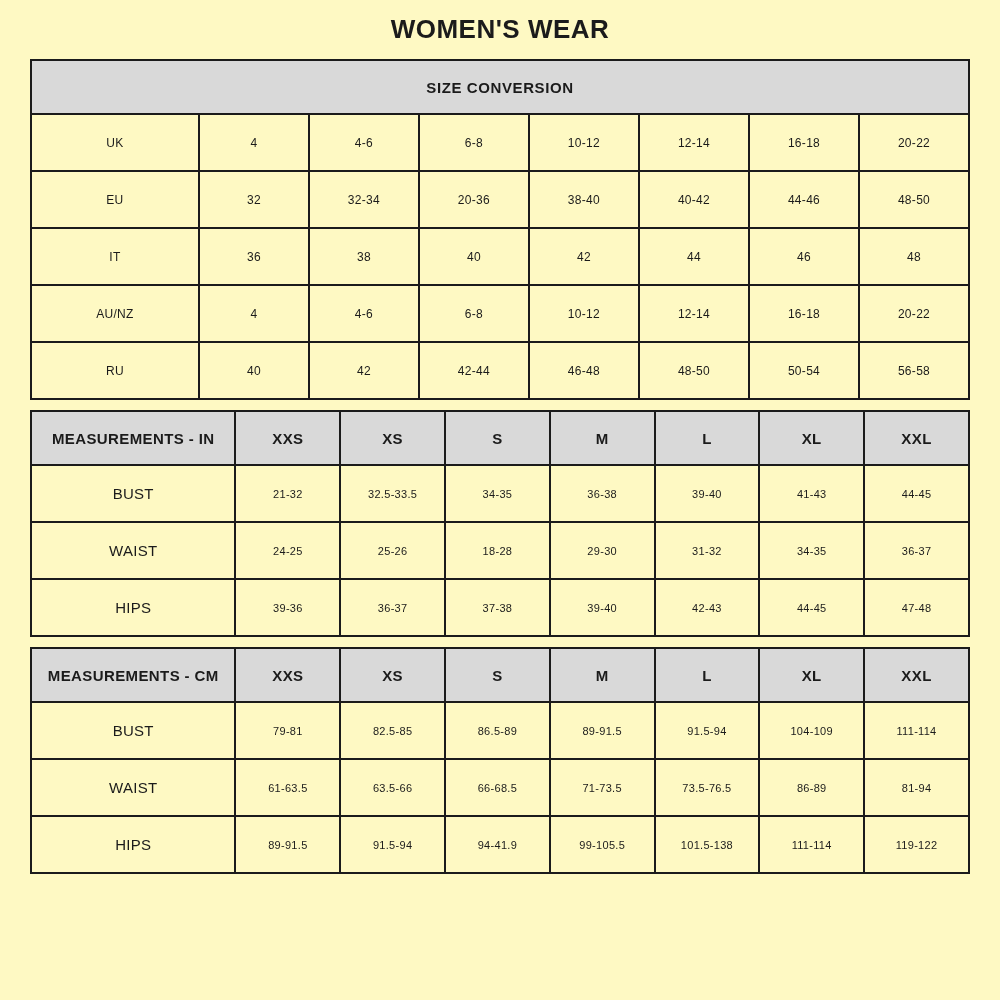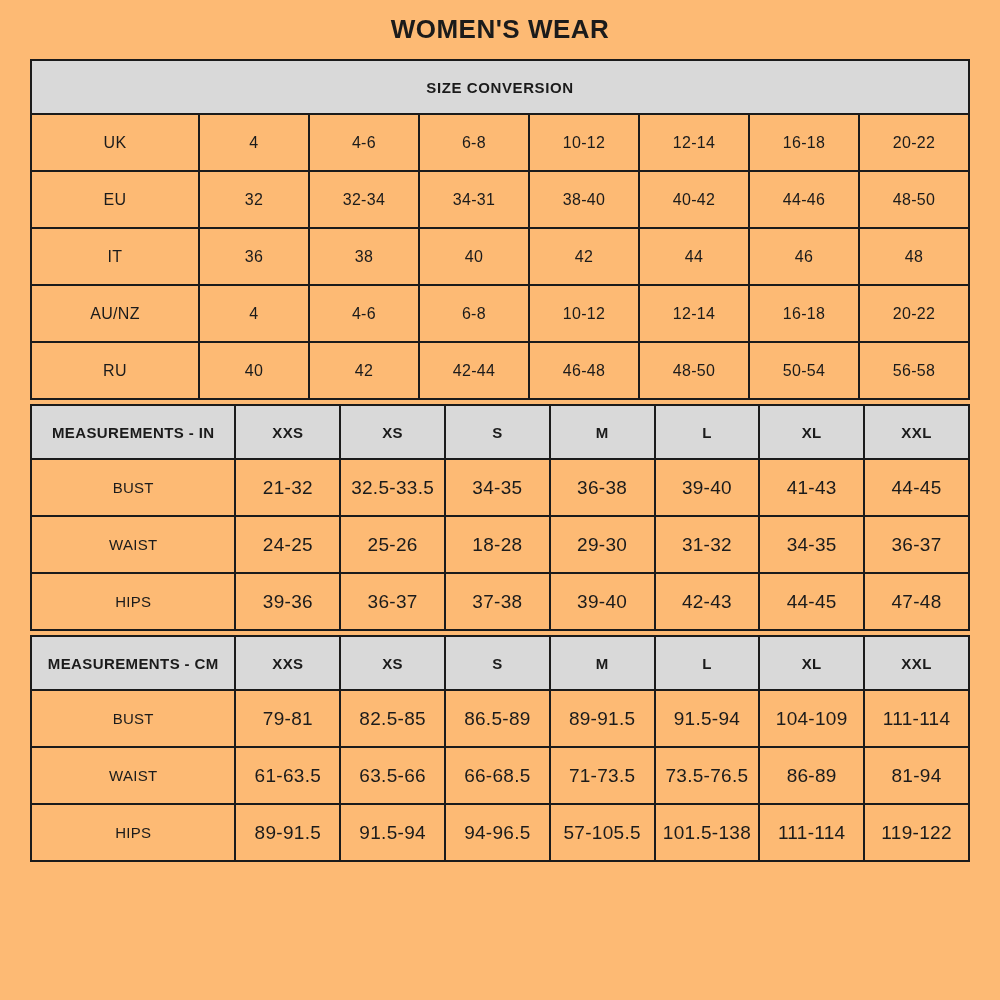--- a/index.html
+++ b/index.html
@@ -7,63 +7,63 @@
     padding: 0;
     background: #ffffff;
     color: #1b1b1b;
     font-family: "Liberation Sans", sans-serif;
   }
   .page {
     width: 1000px;
     height: 1000px;
     box-sizing: border-box;
     padding: 10px 30px 14px 30px;
-    background: #fdba74;
+    background: #fef9c3;
   }
   .page-title {
     text-align: center;
     font-size: 26px;
     font-weight: 700;
     letter-spacing: 0.5px;
     margin: 4px 0 14px 0;
   }
   table {
     border-collapse: collapse;
     width: 100%;
     table-layout: fixed;
-    margin-bottom: 4px;
+    margin-bottom: 10px;
   }
   td, th {
     border: 2px solid #1b1b1b;
     text-align: center;
     vertical-align: middle;
     padding: 0 4px;
     letter-spacing: 0.3px;
     font-weight: normal;
     overflow: hidden;
   }
   
   .banner-cell {
     background: #d9d9d9;
     font-weight: 700;
     font-size: 15px;
     height: 52px;
     letter-spacing: 0.6px;
   }
   .t1-header td { height: 54px; font-size: 16px; }
-  .t1-row td    { height: 55px; font-size: 16px; }
+  .t1-row td    { height: 55px; font-size: 12px; }
   
   .m-header td {
     background: #d9d9d9;
     font-weight: 700;
     font-size: 15px;
     height: 52px;
     letter-spacing: 0.4px;
   }
-  .m-row td { height: 55px; font-size: 19px; }
+  .m-row td { height: 55px; font-size: 11px; }
   .m-row td.row-label { font-size: 15px; }
 </style>
 </head>
 <body>
 
 <div class="page">
   <div class="page-title">WOMEN'S WEAR</div>
 
   <table id="size-conversion-table">
     <colgroup>
@@ -87,21 +87,21 @@
           <td>6-8</td>
           <td>10-12</td>
           <td>12-14</td>
           <td>16-18</td>
           <td>20-22</td>
         </tr>
         <tr class="t1-row">
           <td class="row-label">EU</td>
           <td>32</td>
           <td>32-34</td>
-          <td>34-31</td>
+          <td>20-36</td>
           <td>38-40</td>
           <td>40-42</td>
           <td>44-46</td>
           <td>48-50</td>
         </tr>
         <tr class="t1-row">
           <td class="row-label">IT</td>
           <td>36</td>
           <td>38</td>
           <td>40</td>
@@ -227,21 +227,21 @@
           <td>66-68.5</td>
           <td>71-73.5</td>
           <td>73.5-76.5</td>
           <td>86-89</td>
           <td>81-94</td>
         </tr>
         <tr class="m-row">
           <td class="row-label">HIPS</td>
           <td>89-91.5</td>
           <td>91.5-94</td>
-          <td>94-96.5</td>
-          <td>57-105.5</td>
+          <td>94-41.9</td>
+          <td>99-105.5</td>
           <td>101.5-138</td>
           <td>111-114</td>
           <td>119-122</td>
         </tr>
       </tbody>
   </table>
 </div>
 
 </body></html>

